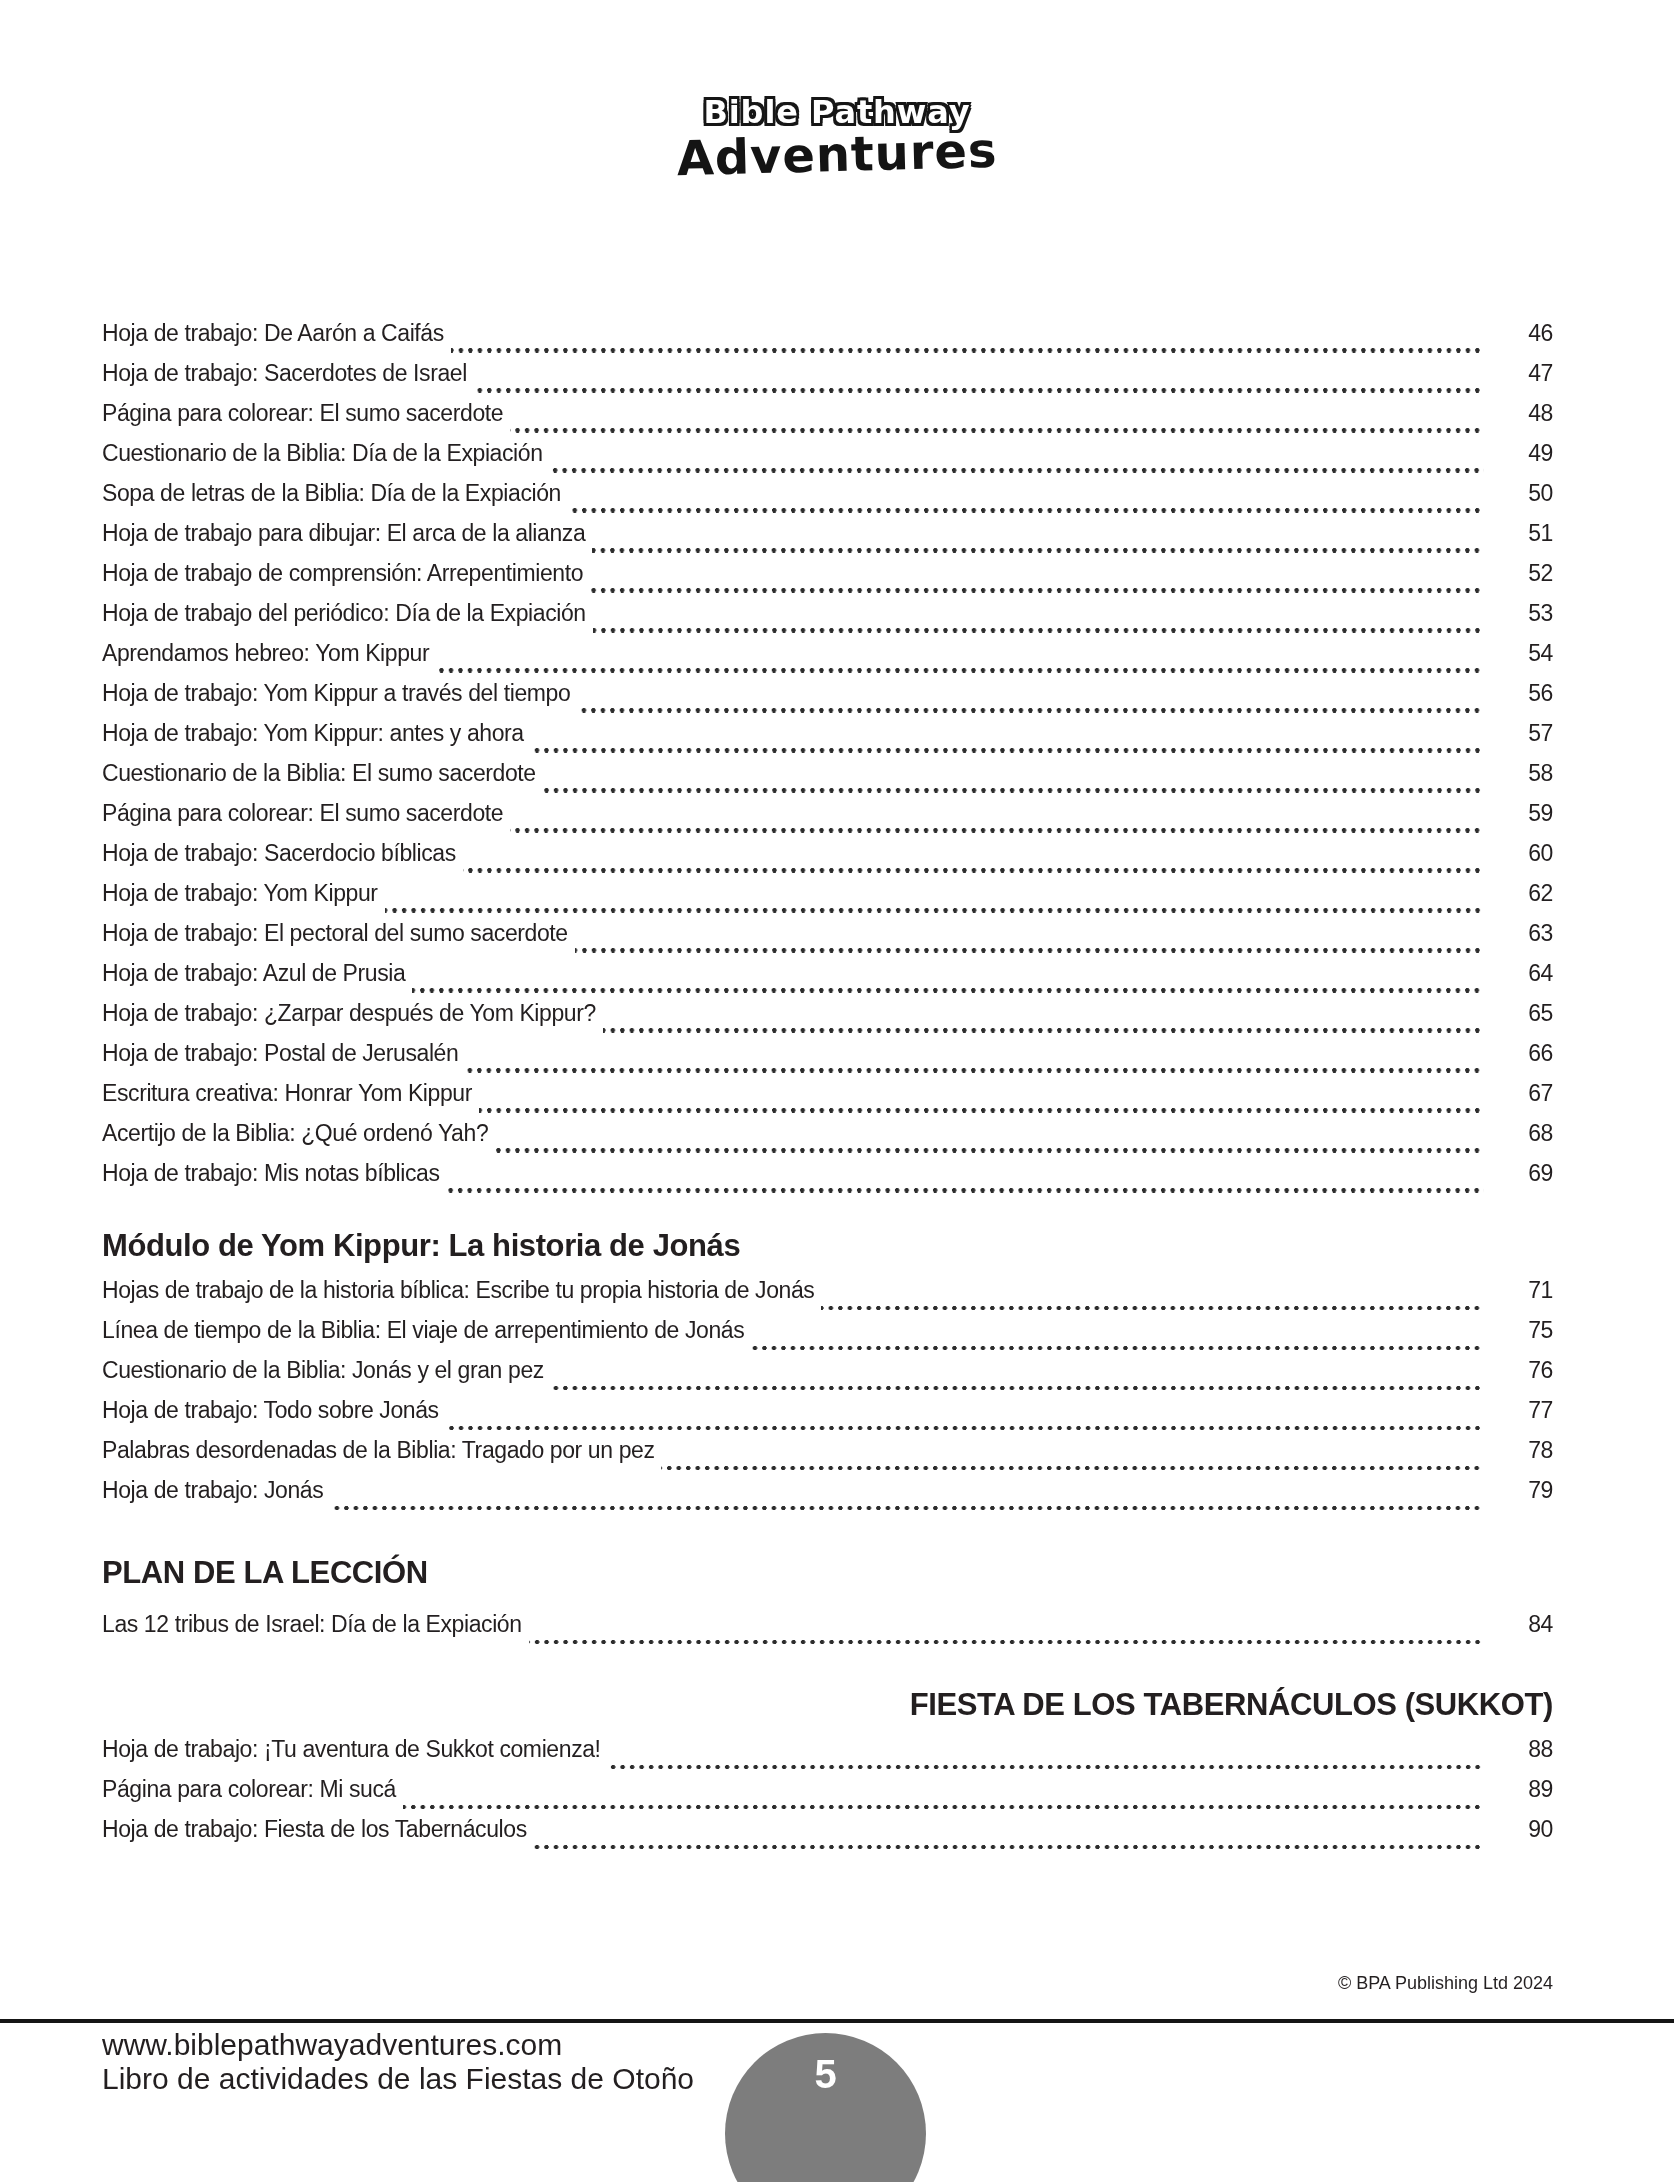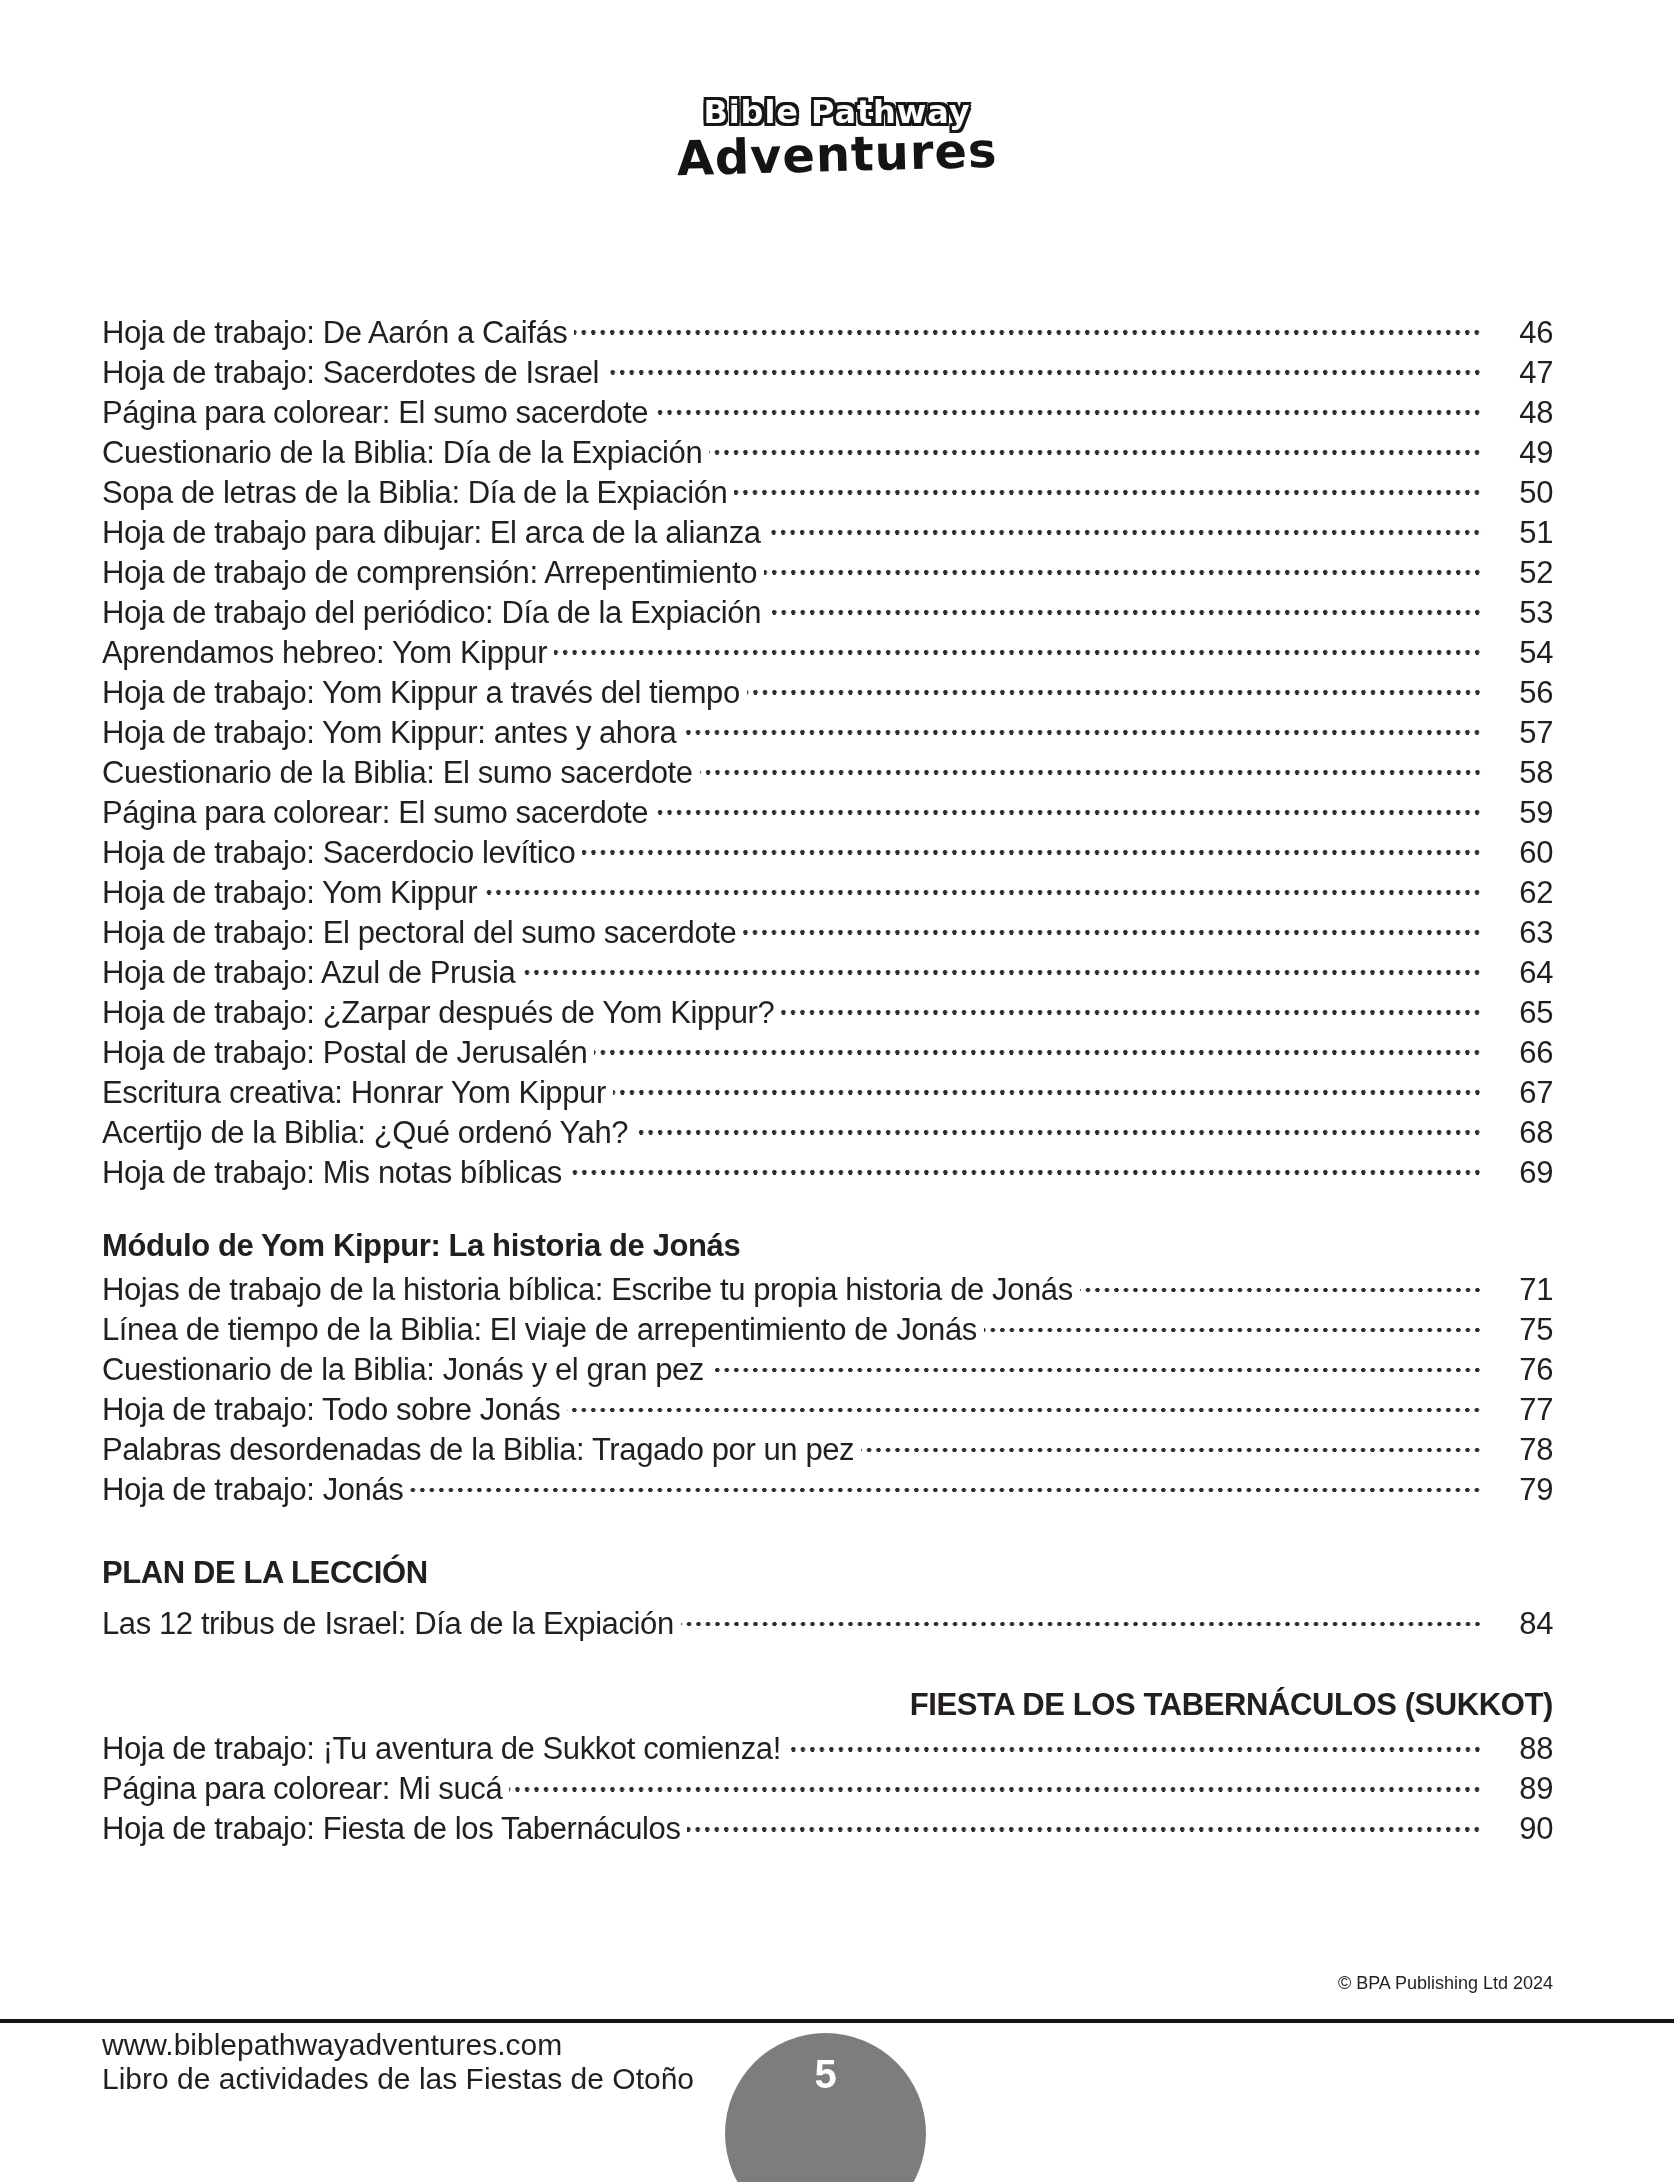--- a/index.html
+++ b/index.html
@@ -25,23 +25,23 @@
   .logo-line2 {
     font-family: "DejaVu Sans", sans-serif;
     font-size: 48px; font-weight: 800; letter-spacing: 0.9px;
     color: #141414; line-height: 52px; margin-top: -3.4px;
     transform: rotate(-1.5deg);
   }
 
   
   #toc { margin-top: 133px; padding: 0 121px 0 102px; }
   .row {
-    display: flex; align-items: center;
+    display: flex; align-items: flex-end;
     height: 40px; line-height: 40px;
-    font-size: 31px; letter-spacing: -0.4px;
+    font-size: 23px; letter-spacing: -0.4px;
     white-space: nowrap;
   }
   .label { white-space: nowrap; }
   .dots {
     flex: 1 1 auto; min-width: 20.6px; height: 4.3px;
     margin: 0 8.6px 0 6.9px;
     background-image: radial-gradient(circle at 2.2px 2.2px, #2c2c2c 2px, rgba(0,0,0,0) 2.5px);
     background-size: 9.5px 4.3px;
     background-repeat: repeat-x;
     background-position: right 0 bottom 0;
@@ -165,21 +165,21 @@
     <span class="num">58</span>
   </div>
 
   <div class="row">
     <span class="label">Página para colorear: El sumo sacerdote</span>
     <span class="dots"></span>
     <span class="num">59</span>
   </div>
 
   <div class="row">
-    <span class="label">Hoja de trabajo: Sacerdocio levítico</span>
+    <span class="label">Hoja de trabajo: Sacerdocio bíblicas</span>
     <span class="dots"></span>
     <span class="num">60</span>
   </div>
 
 
   <div class="row">
     <span class="label">Hoja de trabajo: Yom Kippur</span>
     <span class="dots"></span>
     <span class="num">62</span>
   </div>

